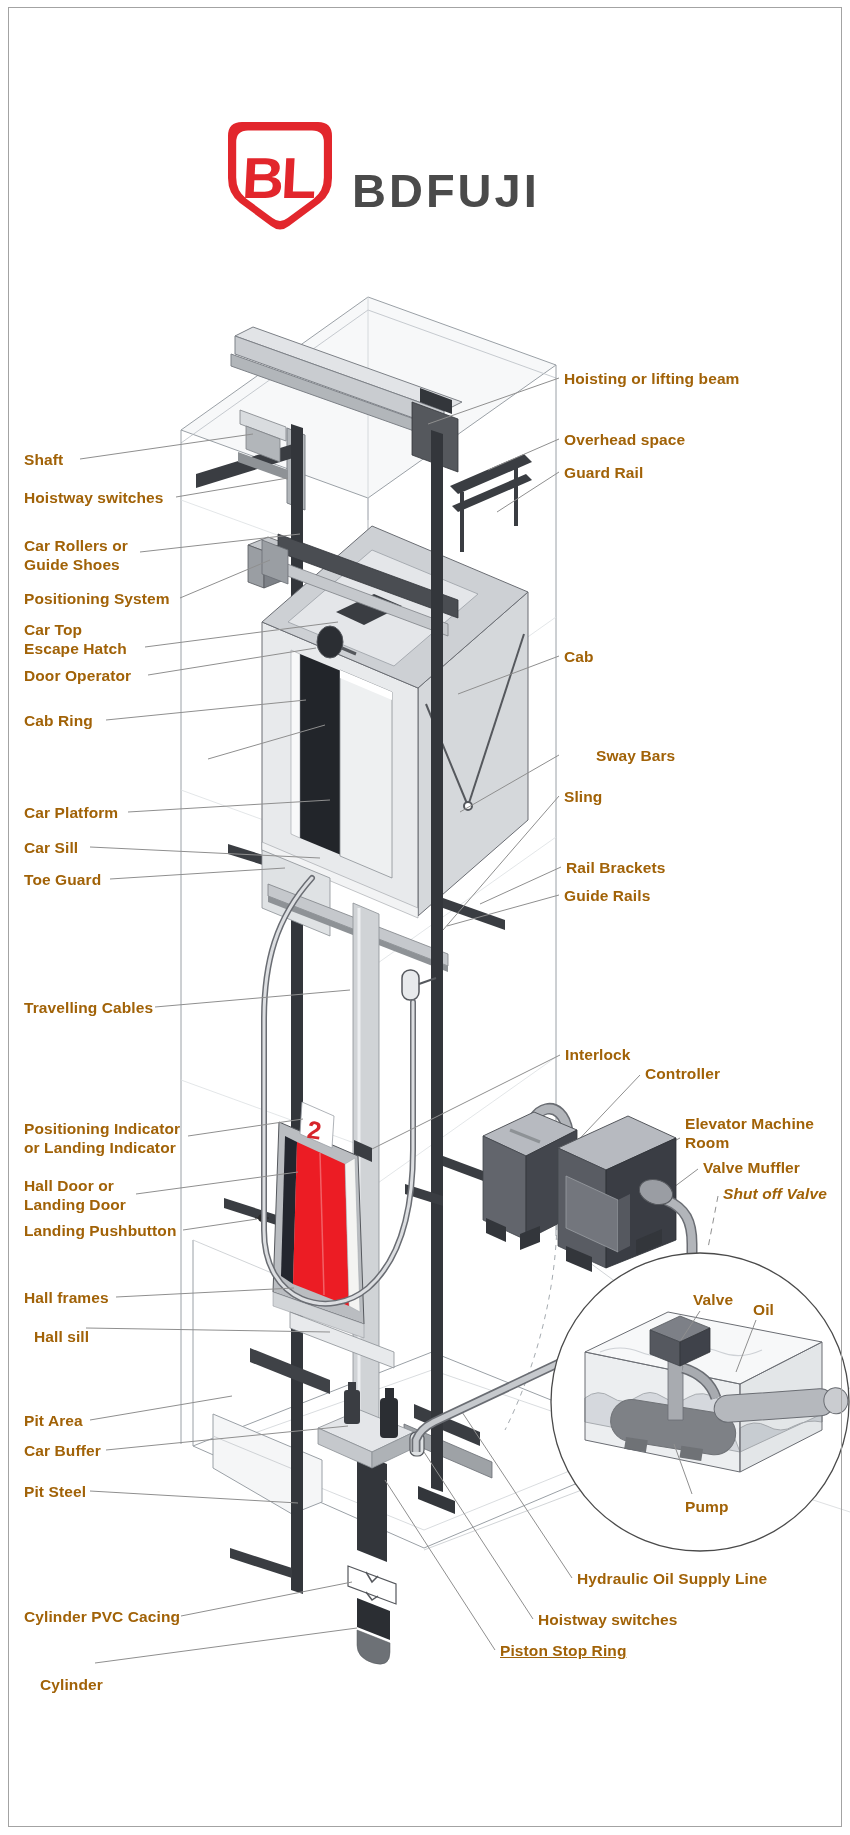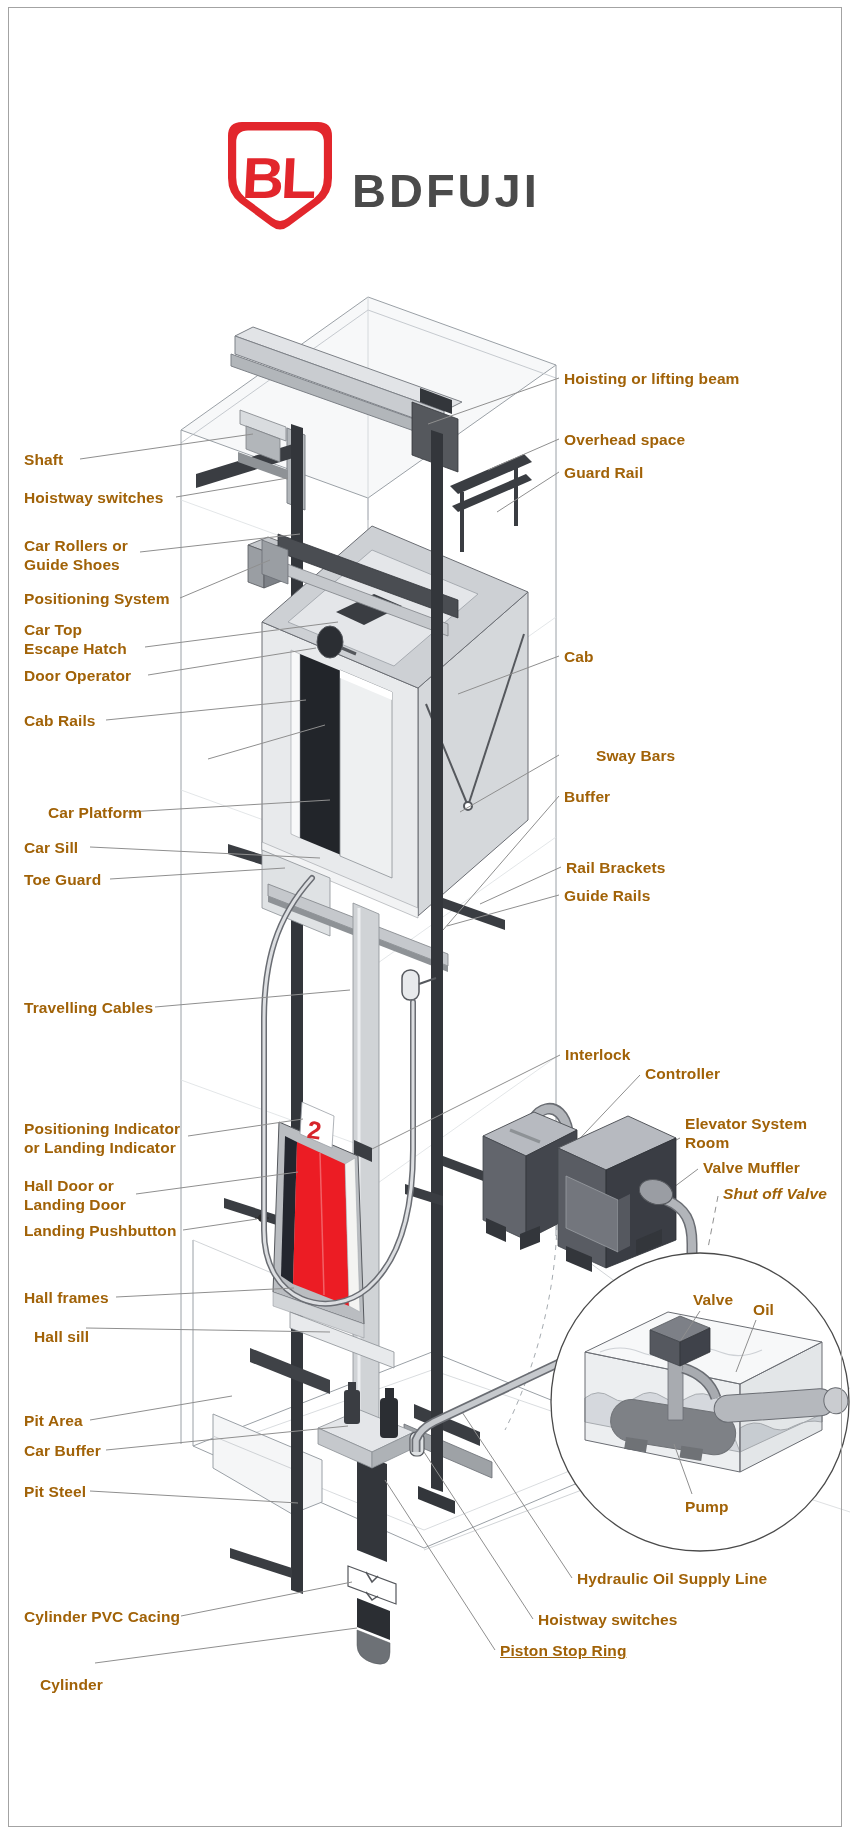--- a/index.html
+++ b/index.html
@@ -307,23 +307,23 @@
         <div>Positioning System</div>
       </div>
       <div class="part-label" style="left: 24px; top: 620px;">
         <div>Car Top</div>
         <div>Escape Hatch</div>
       </div>
       <div class="part-label" style="left: 24px; top: 666px;">
         <div>Door Operator</div>
       </div>
       <div class="part-label" style="left: 24px; top: 711px;">
-        <div>Cab Rails</div>
-      </div>
-      <div class="part-label" style="left: 24px; top: 803px; margin-left: 24px;">
+        <div>Cab Ring</div>
+      </div>
+      <div class="part-label" style="left: 24px; top: 803px;">
         <div>Car Platform</div>
       </div>
       <div class="part-label" style="left: 24px; top: 838px;">
         <div>Car Sill</div>
       </div>
       <div class="part-label" style="left: 24px; top: 870px;">
         <div>Toe Guard</div>
       </div>
       <div class="part-label" style="left: 24px; top: 998px;">
         <div>Travelling Cables</div>
@@ -369,36 +369,36 @@
       <div class="part-label" style="left: 564px; top: 463px;">
         <div>Guard Rail</div>
       </div>
       <div class="part-label" style="left: 564px; top: 647px;">
         <div>Cab</div>
       </div>
       <div class="part-label" style="left: 596px; top: 746px;">
         <div>Sway Bars</div>
       </div>
       <div class="part-label" style="left: 564px; top: 787px;">
-        <div>Buffer</div>
+        <div>Sling</div>
       </div>
       <div class="part-label" style="left: 566px; top: 858px;">
         <div>Rail Brackets</div>
       </div>
       <div class="part-label" style="left: 564px; top: 886px;">
         <div>Guide Rails</div>
       </div>
       <div class="part-label" style="left: 565px; top: 1045px;">
         <div>Interlock</div>
       </div>
       <div class="part-label" style="left: 645px; top: 1064px;">
         <div>Controller</div>
       </div>
       <div class="part-label" style="left: 685px; top: 1114px;">
-        <div>Elevator System</div>
+        <div>Elevator Machine</div>
         <div>Room</div>
       </div>
       <div class="part-label" style="left: 703px; top: 1158px;">
         <div>Valve Muffler</div>
       </div>
       <div class="part-label" style="left: 723px; top: 1184px; font-style: italic;">
         <div>Shut off Valve</div>
       </div>
       <div class="part-label" style="left: 693px; top: 1290px;">
         <div>Valve</div>

